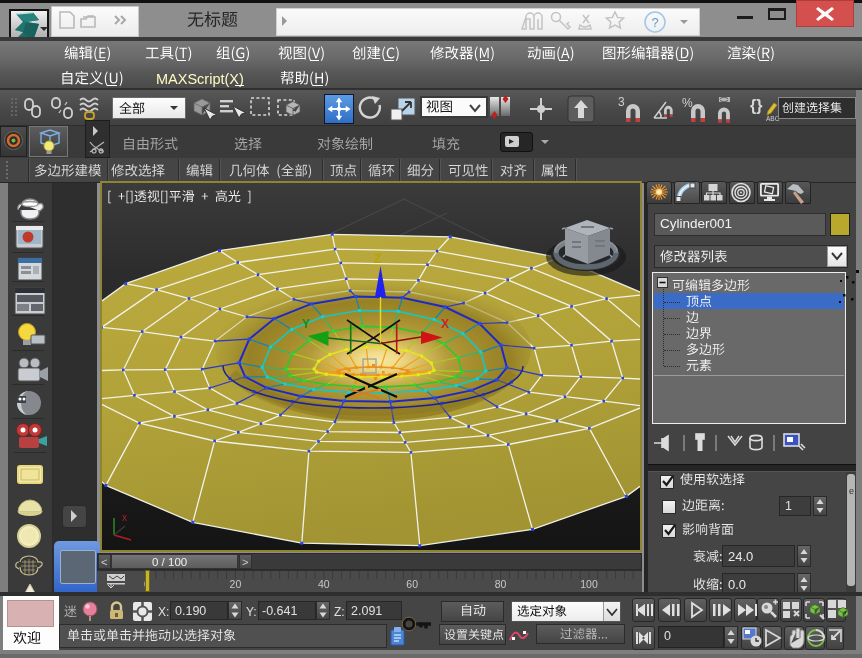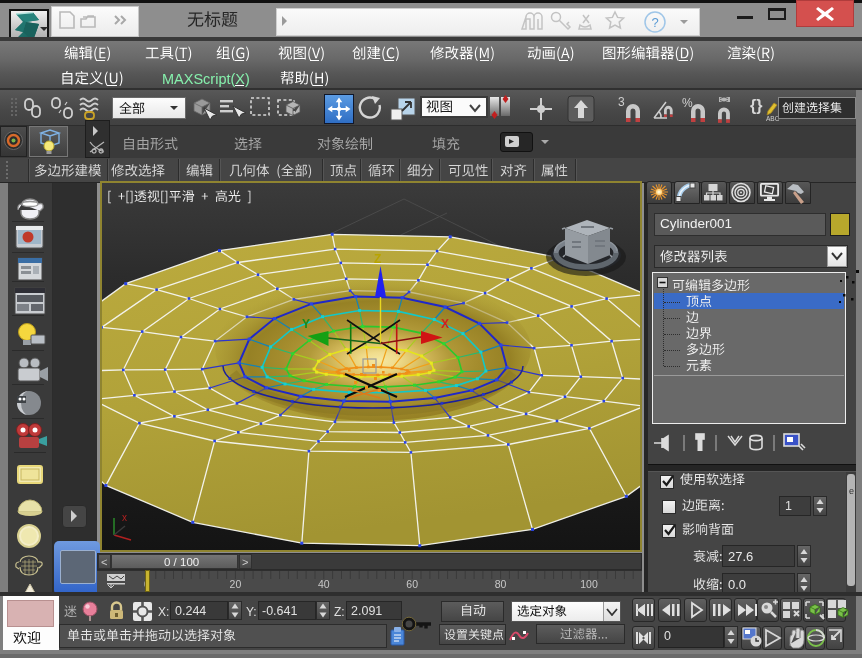--- a/index.html
+++ b/index.html
@@ -88,21 +88,21 @@
     </svg>
 <div style="position:absolute;left:679px;top:60px;width:9px;height:1px;background:#fff"></div>
 <svg style="position:absolute;left:727px;top:45px;overflow:visible" width="50" height="21">
       <path transform="translate(0,13.3)" d="M5.9 -8.5V-7.6H12.2V-8.5ZM4.2 -0.2V0.8H13.9V-0.2ZM6.6 -3.5H11.4V-2.1H6.6ZM6.6 -5.7H11.4V-4.3H6.6ZM5.6 -6.5V-1.3H12.5V-6.5ZM1.3 -11.2C2.1 -10.8 3.2 -10.0 3.7 -9.5L4.4 -10.4C3.9 -10.9 2.8 -11.5 2.0 -12.0ZM0.6 -7.4C1.4 -6.9 2.6 -6.2 3.1 -5.7L3.8 -6.6C3.2 -7.0 2.0 -7.7 1.2 -8.1ZM1.0 0.2 2.0 0.9C2.8 -0.4 3.7 -2.2 4.4 -3.8L3.5 -4.4C2.8 -2.8 1.8 -0.9 1.0 0.2ZM8.2 -12.0C8.4 -11.6 8.6 -11.0 8.7 -10.6H4.6V-8.1H5.6V-9.6H12.6V-8.1H13.6V-10.6H9.8C9.8 -11.0 9.5 -11.7 9.3 -12.2Z M15.1 -9.3C16.0 -9.0 17.1 -8.5 17.6 -8.2L18.1 -9.0C17.5 -9.4 16.4 -9.8 15.6 -10.0ZM16.1 -11.4C17.0 -11.1 18.1 -10.6 18.6 -10.3L19.1 -11.1C18.5 -11.4 17.4 -11.8 16.6 -12.1ZM15.5 -5.6 16.3 -4.8C17.1 -5.6 18.0 -6.6 18.8 -7.5L18.1 -8.2C17.3 -7.2 16.2 -6.2 15.5 -5.6ZM21.2 -5.8V-4.2H15.3V-3.2H20.2C19.0 -1.8 16.9 -0.6 15.0 0.0C15.3 0.2 15.6 0.7 15.7 0.9C17.7 0.2 19.9 -1.3 21.2 -2.9V1.1H22.3V-2.9C23.6 -1.2 25.7 0.1 27.8 0.8C27.9 0.6 28.2 0.1 28.5 -0.1C26.5 -0.7 24.5 -1.8 23.2 -3.2H28.2V-4.2H22.3V-5.8ZM22.0 -12.2C22.0 -11.6 21.9 -11.1 21.9 -10.6H19.5V-9.6H21.7C21.3 -7.7 20.3 -6.5 18.4 -5.8C18.6 -5.7 19.0 -5.2 19.2 -5.0C21.2 -5.9 22.3 -7.3 22.8 -9.6H24.8V-7.0C24.8 -6.1 24.9 -5.9 25.1 -5.7C25.3 -5.5 25.7 -5.4 26.0 -5.4C26.2 -5.4 26.7 -5.4 26.9 -5.4C27.1 -5.4 27.5 -5.5 27.7 -5.6C27.9 -5.7 28.1 -5.8 28.2 -6.1C28.3 -6.4 28.3 -7.1 28.3 -7.7C28.0 -7.8 27.6 -8.0 27.4 -8.2C27.4 -7.5 27.4 -7.0 27.3 -6.8C27.3 -6.6 27.2 -6.5 27.2 -6.4C27.1 -6.4 26.9 -6.3 26.8 -6.3C26.6 -6.3 26.4 -6.3 26.2 -6.3C26.1 -6.3 26.0 -6.4 25.9 -6.4C25.9 -6.5 25.8 -6.6 25.8 -6.9V-10.6H23.0C23.0 -11.1 23.1 -11.6 23.1 -12.2Z M32.5 2.8 33.3 2.5C32.0 0.4 31.4 -2.0 31.4 -4.5C31.4 -7.0 32.0 -9.4 33.3 -11.5L32.5 -11.9C31.1 -9.7 30.3 -7.4 30.3 -4.5C30.3 -1.7 31.1 0.7 32.5 2.8Z M36.7 -5.6V-9.5H38.5C40.2 -9.5 41.1 -9.0 41.1 -7.7C41.1 -6.3 40.2 -5.6 38.5 -5.6ZM41.2 0.0H42.7L40.0 -4.7C41.4 -5.0 42.4 -6.0 42.4 -7.7C42.4 -9.9 40.8 -10.6 38.7 -10.6H35.4V0.0H36.7V-4.5H38.6Z M44.5 2.8C45.9 0.7 46.7 -1.7 46.7 -4.5C46.7 -7.4 45.9 -9.7 44.5 -11.9L43.7 -11.5C45.0 -9.4 45.6 -7.0 45.6 -4.5C45.6 -2.0 45.0 0.4 43.7 2.5Z" fill="#ffffff"></path>
     </svg>
 <div style="position:absolute;left:760px;top:60px;width:9px;height:1px;background:#fff"></div>
 <svg style="position:absolute;left:60px;top:70px;overflow:visible" width="65" height="21">
       <path transform="translate(0,13.3)" d="M3.5 -6.0H11.2V-3.8H3.5ZM3.5 -7.0V-9.1H11.2V-7.0ZM3.5 -2.8H11.2V-0.7H3.5ZM6.6 -12.2C6.5 -11.6 6.2 -10.8 6.0 -10.2H2.4V1.2H3.5V0.4H11.2V1.1H12.4V-10.2H7.1C7.4 -10.7 7.6 -11.4 7.9 -12.0Z M17.7 -5.5C17.4 -2.9 16.6 -0.8 15.0 0.5C15.3 0.6 15.7 1.0 15.9 1.2C16.9 0.4 17.6 -0.7 18.1 -2.1C19.4 0.4 21.6 0.9 24.6 0.9H28.0C28.1 0.6 28.3 0.1 28.4 -0.2C27.7 -0.2 25.2 -0.2 24.7 -0.2C23.8 -0.2 23.0 -0.2 22.3 -0.3V-3.3H26.6V-4.3H22.3V-6.7H26.0V-7.7H17.6V-6.7H21.2V-0.6C20.0 -1.1 19.1 -1.9 18.5 -3.5C18.6 -4.1 18.8 -4.7 18.9 -5.4ZM20.7 -12.0C20.9 -11.5 21.2 -11.0 21.3 -10.5H15.7V-7.4H16.8V-9.5H26.7V-7.4H27.8V-10.5H22.6C22.4 -11.0 22.1 -11.7 21.8 -12.3Z M35.0 -11.9C35.5 -10.8 36.2 -9.3 36.4 -8.4L37.4 -8.8C37.1 -9.7 36.5 -11.1 35.9 -12.2ZM40.5 -11.1C39.6 -8.3 38.3 -5.9 36.3 -3.9C34.5 -5.7 33.0 -8.0 32.1 -10.5L31.1 -10.2C32.2 -7.5 33.6 -5.1 35.5 -3.1C33.9 -1.7 31.9 -0.6 29.5 0.2C29.7 0.4 30.0 0.9 30.1 1.1C32.6 0.3 34.6 -0.9 36.3 -2.3C37.9 -0.8 39.9 0.4 42.2 1.1C42.4 0.9 42.7 0.4 42.9 0.2C40.7 -0.5 38.7 -1.7 37.1 -3.1C39.2 -5.2 40.6 -7.8 41.6 -10.8Z M47.0 2.8 47.8 2.5C46.5 0.4 45.9 -2.0 45.9 -4.5C45.9 -7.0 46.5 -9.4 47.8 -11.5L47.0 -11.9C45.6 -9.7 44.8 -7.4 44.8 -4.5C44.8 -1.7 45.6 0.7 47.0 2.8Z M53.6 0.2C55.8 0.2 57.4 -1.0 57.4 -4.4V-10.6H56.2V-4.4C56.2 -1.8 55.0 -1.0 53.6 -1.0C52.2 -1.0 51.2 -1.8 51.2 -4.4V-10.6H49.8V-4.4C49.8 -1.0 51.5 0.2 53.6 0.2Z M60.3 2.8C61.6 0.7 62.4 -1.7 62.4 -4.5C62.4 -7.4 61.6 -9.7 60.3 -11.9L59.5 -11.5C60.7 -9.4 61.3 -7.0 61.3 -4.5C61.3 -2.0 60.7 0.4 59.5 2.5Z" fill="#ffffff"></path>
     </svg>
 <div style="position:absolute;left:107px;top:85px;width:10px;height:1px;background:#fff"></div>
-<div style="position:absolute;left:162px;top:71px;font:400 14.5px 'Liberation Sans',sans-serif;color:#86efac;white-space:pre">MAXScript(X)</div>
+<div style="position:absolute;left:156px;top:71px;font:400 14.5px 'Liberation Sans',sans-serif;color:#fef9c3;white-space:pre">MAXScript(X)</div>
 <div style="position:absolute;left:235px;top:85px;width:9px;height:1px;background:#fff"></div>
 <svg style="position:absolute;left:280px;top:70px;overflow:visible" width="51" height="21">
       <path transform="translate(0,13.3)" d="M4.0 -12.2V-11.0H1.0V-10.2H4.0V-9.1H1.3V-8.2H4.0V-7.9C4.0 -7.7 3.9 -7.4 3.9 -7.1H0.7V-6.2H3.4C3.0 -5.6 2.2 -4.9 1.0 -4.5C1.2 -4.3 1.6 -4.0 1.8 -3.7C3.3 -4.4 4.2 -5.3 4.7 -6.2H7.8V-7.1H5.0C5.0 -7.4 5.1 -7.7 5.1 -7.9V-8.2H7.4V-9.1H5.1V-10.2H7.7V-11.0H5.1V-12.2ZM8.5 -11.6V-4.4H9.5V-10.6H12.0C11.6 -10.0 11.1 -9.3 10.6 -8.6C11.9 -7.9 12.4 -7.3 12.4 -6.8C12.4 -6.5 12.3 -6.2 12.0 -6.1C11.9 -6.1 11.6 -6.0 11.4 -6.0C11.0 -6.0 10.5 -6.0 9.9 -6.1C10.0 -5.8 10.2 -5.4 10.2 -5.1C10.8 -5.1 11.4 -5.1 11.9 -5.1C12.2 -5.2 12.5 -5.3 12.8 -5.4C13.2 -5.6 13.5 -6.0 13.5 -6.7C13.5 -7.3 13.1 -8.0 11.8 -8.8C12.4 -9.5 13.1 -10.4 13.6 -11.2L12.8 -11.6L12.7 -11.6ZM2.2 -3.8V0.4H3.3V-2.8H6.6V1.1H7.8V-2.8H11.4V-0.8C11.4 -0.7 11.4 -0.6 11.1 -0.6C10.9 -0.6 10.0 -0.6 9.1 -0.6C9.3 -0.3 9.4 0.1 9.5 0.3C10.7 0.3 11.5 0.3 11.9 0.2C12.4 0.0 12.6 -0.3 12.6 -0.8V-3.8H7.8V-4.9H6.6V-3.8Z M23.7 -12.2C23.7 -11.1 23.7 -9.9 23.6 -8.9H21.3V-7.9H23.6C23.4 -4.4 22.7 -1.3 19.9 0.4C20.1 0.6 20.5 0.9 20.7 1.2C23.6 -0.8 24.4 -4.0 24.6 -7.9H26.9C26.8 -2.6 26.6 -0.6 26.3 -0.2C26.1 0.0 26.0 0.1 25.7 0.1C25.4 0.1 24.6 0.0 23.8 -0.0C24.0 0.3 24.1 0.7 24.2 1.0C24.9 1.1 25.7 1.1 26.2 1.0C26.6 1.0 26.9 0.9 27.2 0.5C27.7 -0.1 27.8 -2.2 28.0 -8.4C28.0 -8.5 28.0 -8.9 28.0 -8.9H24.7C24.7 -10.0 24.7 -11.1 24.7 -12.2ZM15.0 -1.4 15.2 -0.3C16.9 -0.7 19.4 -1.2 21.7 -1.8L21.6 -2.8L20.8 -2.6V-11.5H16.0V-1.6ZM17.0 -1.8V-4.3H19.7V-2.3ZM17.0 -7.4H19.7V-5.2H17.0ZM17.0 -8.4V-10.5H19.7V-8.4Z M32.5 2.8 33.3 2.5C32.0 0.4 31.4 -2.0 31.4 -4.5C31.4 -7.0 32.0 -9.4 33.3 -11.5L32.5 -11.9C31.1 -9.7 30.3 -7.4 30.3 -4.5C30.3 -1.7 31.1 0.7 32.5 2.8Z M35.4 0.0H36.7V-5.0H41.7V0.0H43.0V-10.6H41.7V-6.2H36.7V-10.6H35.4Z M45.9 2.8C47.2 0.7 48.0 -1.7 48.0 -4.5C48.0 -7.4 47.2 -9.7 45.9 -11.9L45.1 -11.5C46.3 -9.4 46.9 -7.0 46.9 -4.5C46.9 -2.0 46.3 0.4 45.1 2.5Z" fill="#ffffff"></path>
     </svg>
 <div style="position:absolute;left:313px;top:85px;width:10px;height:1px;background:#fff"></div>
 <div style="position:absolute;left:0px;top:90px;width:862px;height:36px;background:linear-gradient(#585858,#474747 60%,#414141);border-bottom:1px solid #2d2d2d;box-sizing:border-box"></div>
 <svg class="abs" style="left:0px;top:90px" width="862" height="36" viewBox="0 0 862 36">
 <g fill="none" stroke="#cfcfcf" stroke-width="1.8">
 <path d="M12 8 v20 M16 8 v20" stroke="#6a6a6a" stroke-dasharray="2 2"></path>
 <g transform="translate(24,8)">
@@ -939,41 +939,41 @@
     <svg class="abs" style="left:663px;top:523px" width="14" height="14" viewBox="0 0 14 14">
       <path d="M2 7 L5.5 11 L12 2" stroke="#1a1a1a" stroke-width="2.2" fill="none"></path>
     </svg>
 <svg style="position:absolute;left:682px;top:522px;overflow:visible" width="54" height="19">
       <path transform="translate(0,12.0)" d="M10.9 -10.7C10.2 -9.6 8.8 -8.5 7.7 -7.9C7.9 -7.7 8.2 -7.4 8.4 -7.2C9.6 -7.9 11.0 -9.1 11.8 -10.3ZM11.3 -7.1C10.5 -6.0 9.0 -4.9 7.7 -4.2C8.0 -4.0 8.2 -3.7 8.4 -3.5C9.8 -4.3 11.3 -5.5 12.2 -6.8ZM11.6 -3.4C10.7 -1.9 9.0 -0.5 7.3 0.2C7.6 0.4 7.8 0.7 8.0 1.0C9.8 0.1 11.5 -1.4 12.5 -3.0ZM2.4 -3.9H6.2V-2.8H2.4ZM5.4 -1.6C5.9 -0.9 6.4 -0.1 6.6 0.4L7.3 0.0C7.1 -0.5 6.6 -1.3 6.1 -1.9ZM2.3 -8.4H6.3V-7.6H2.3ZM2.3 -9.8H6.3V-9.0H2.3ZM1.4 -10.5V-6.9H7.3V-10.5ZM2.0 -1.9C1.7 -1.2 1.2 -0.5 0.7 0.0C0.9 0.1 1.3 0.4 1.4 0.5C1.9 0.0 2.5 -0.8 2.8 -1.6ZM3.5 -6.7C3.6 -6.5 3.7 -6.3 3.8 -6.1H0.8V-5.3H7.7V-6.1H4.8C4.7 -6.4 4.6 -6.7 4.4 -6.9ZM1.5 -4.6V-2.1H3.8V0.0C3.8 0.1 3.8 0.2 3.6 0.2C3.5 0.2 3.0 0.2 2.5 0.2C2.6 0.4 2.8 0.7 2.8 1.0C3.5 1.0 4.0 1.0 4.3 0.8C4.7 0.7 4.8 0.5 4.8 0.0V-2.1H7.1V-4.6Z M14.0 -9.7V-1.2H14.8V-2.4H17.2V-9.7ZM14.8 -8.8H16.4V-3.3H14.8ZM21.1 -10.9C21.0 -10.3 20.7 -9.4 20.4 -8.7H18.2V0.9H19.1V-7.9H24.2V-0.1C24.2 0.1 24.1 0.1 24.0 0.1C23.8 0.1 23.3 0.1 22.7 0.1C22.8 0.3 23.0 0.7 23.0 1.0C23.8 1.0 24.3 1.0 24.7 0.8C25.0 0.7 25.1 0.4 25.1 -0.1V-8.7H21.4C21.7 -9.3 22.0 -10.1 22.3 -10.7ZM20.9 -5.7H22.4V-2.8H20.9ZM20.2 -6.4V-1.3H20.9V-2.1H23.1V-6.4Z M35.6 -4.9V-3.8H29.5V-4.9ZM28.6 -5.7V1.0H29.5V-1.2H35.6V-0.1C35.6 0.1 35.5 0.2 35.3 0.2C35.1 0.2 34.3 0.2 33.5 0.2C33.7 0.4 33.8 0.8 33.9 1.1C34.9 1.1 35.6 1.0 36.0 0.9C36.4 0.8 36.5 0.5 36.5 -0.0V-5.7ZM29.5 -3.1H35.6V-1.9H29.5ZM30.3 -10.9V-9.8H27.0V-9.0H30.3V-7.8C28.9 -7.6 27.6 -7.4 26.7 -7.3L26.9 -6.4L30.3 -7.1V-6.1H31.3V-10.9ZM33.1 -10.9V-7.5C33.1 -6.5 33.5 -6.2 34.7 -6.2C35.0 -6.2 36.6 -6.2 36.9 -6.2C37.9 -6.2 38.2 -6.6 38.3 -7.8C38.0 -7.9 37.6 -8.0 37.4 -8.2C37.4 -7.2 37.3 -7.1 36.8 -7.1C36.5 -7.1 35.1 -7.1 34.8 -7.1C34.2 -7.1 34.1 -7.1 34.1 -7.5V-8.5C35.4 -8.8 36.8 -9.2 37.8 -9.6L37.1 -10.3C36.4 -10.0 35.2 -9.6 34.1 -9.3V-10.9Z M44.1 -4.3H46.8V-2.9H44.1ZM44.1 -5.1V-6.6H46.8V-5.1ZM44.1 -2.1H46.8V-0.6H44.1ZM39.8 -10.1V-9.1H44.8C44.7 -8.6 44.5 -8.0 44.4 -7.5H40.4V1.0H41.3V0.4H49.7V1.0H50.6V-7.5H45.4L45.9 -9.1H51.3V-10.1ZM41.3 -0.6V-6.6H43.2V-0.6ZM49.7 -0.6H47.7V-6.6H49.7Z" fill="#e8e8e8"></path>
     </svg>
 <svg style="position:absolute;left:693px;top:549px;overflow:visible" width="31" height="19">
       <path transform="translate(0,12.0)" d="M5.5 -10.7C5.7 -10.4 5.9 -10.0 6.1 -9.7H0.9V-8.9H12.1V-9.7H7.3C7.1 -10.1 6.8 -10.6 6.5 -11.0ZM9.4 -5.5V-4.5H3.6V-5.5ZM3.6 -7.2H9.4V-6.2H3.6ZM0.8 -6.3V-5.4H2.7V-3.7H5.2C4.0 -2.7 2.1 -1.8 0.5 -1.3C0.7 -1.1 0.9 -0.8 1.1 -0.6C1.9 -0.8 2.8 -1.2 3.6 -1.7V-0.6C3.6 -0.1 3.4 0.1 3.2 0.2C3.4 0.4 3.5 0.8 3.6 1.0C3.9 0.8 4.3 0.7 7.7 -0.1C7.7 -0.3 7.6 -0.7 7.6 -0.9L4.6 -0.3V-2.2C5.3 -2.7 5.9 -3.2 6.4 -3.7H6.6C7.5 -1.4 9.3 0.2 11.9 0.9C12.1 0.6 12.3 0.2 12.5 0.0C11.3 -0.2 10.2 -0.7 9.3 -1.4C10.1 -1.9 11.0 -2.4 11.8 -3.0L11.0 -3.5C10.4 -3.0 9.5 -2.4 8.7 -1.9C8.2 -2.5 7.8 -3.1 7.5 -3.7H10.3V-5.4H12.3V-6.3H10.3V-7.9H2.7V-6.3Z M22.9 -10.4C23.5 -10.0 24.2 -9.3 24.6 -8.9L25.2 -9.4C24.8 -9.9 24.1 -10.5 23.5 -10.9ZM18.2 -6.9V-6.1H21.5V-6.9ZM13.6 -10.0C14.3 -9.0 14.9 -7.8 15.2 -7.0L16.1 -7.4C15.8 -8.2 15.0 -9.4 14.4 -10.3ZM13.5 -0.0 14.3 0.4C14.9 -0.9 15.6 -2.6 16.1 -4.1L15.3 -4.5C14.8 -2.9 14.0 -1.1 13.5 -0.0ZM18.4 -5.1V-0.7H19.1V-1.5H21.4V-5.1ZM19.1 -4.3H20.7V-2.3H19.1ZM21.7 -10.9 21.7 -8.8H16.8V-5.3C16.8 -3.5 16.7 -1.1 15.5 0.6C15.8 0.7 16.1 0.9 16.3 1.1C17.5 -0.7 17.7 -3.4 17.7 -5.3V-7.9H21.8C21.9 -5.7 22.1 -3.8 22.4 -2.3C21.7 -1.2 20.8 -0.3 19.7 0.4C19.9 0.5 20.3 0.8 20.4 1.0C21.3 0.4 22.0 -0.4 22.7 -1.2C23.1 0.2 23.7 1.0 24.4 1.1C24.9 1.1 25.4 0.5 25.6 -1.6C25.5 -1.7 25.1 -1.9 24.9 -2.1C24.8 -0.8 24.7 -0.0 24.4 -0.0C24.0 -0.1 23.6 -0.9 23.3 -2.2C24.1 -3.4 24.7 -4.9 25.2 -6.7L24.3 -6.9C24.0 -5.6 23.6 -4.4 23.1 -3.4C22.9 -4.7 22.7 -6.2 22.6 -7.9H25.4V-8.8H22.6C22.6 -9.5 22.5 -10.2 22.5 -10.9Z M27.8 -5.1C28.3 -5.1 28.7 -5.4 28.7 -6.0C28.7 -6.5 28.3 -6.9 27.8 -6.9C27.3 -6.9 26.9 -6.5 26.9 -6.0C26.9 -5.4 27.3 -5.1 27.8 -5.1ZM27.8 0.2C28.3 0.2 28.7 -0.2 28.7 -0.7C28.7 -1.3 28.3 -1.6 27.8 -1.6C27.3 -1.6 26.9 -1.3 26.9 -0.7C26.9 -0.2 27.3 0.2 27.8 0.2Z" fill="#e8e8e8"></path>
     </svg>
 <div style="position:absolute;left:722px;top:545px;width:73px;height:22px;background:#3d3d3d;border:1px solid #262626;box-sizing:border-box"></div>
-<div style="position:absolute;left:728px;top:549px;font:400 13px 'Liberation Sans',sans-serif;color:#e8e8e8;white-space:pre">27.6</div>
+<div style="position:absolute;left:728px;top:549px;font:400 13px 'Liberation Sans',sans-serif;color:#e8e8e8;white-space:pre">24.0</div>
 <div style="position:absolute;left:797px;top:545px;width:14px;height:22px;background:linear-gradient(#666,#444);border:1px solid #2a2a2a;box-sizing:border-box"></div>
     <svg class="abs" style="left:799px;top:545px" width="10" height="22" viewBox="0 0 10 22">
       <path d="M5 4.0 l3.5 5 h-7 z" fill="#d8d8d8"></path>
       <path d="M5 18.0 l3.5 -5 h-7 z" fill="#d8d8d8"></path>
     </svg>
 <svg style="position:absolute;left:693px;top:577px;overflow:visible" width="31" height="19">
       <path transform="translate(0,12.0)" d="M7.6 -7.5H10.5C10.2 -5.8 9.8 -4.4 9.1 -3.2C8.5 -4.4 7.9 -5.8 7.6 -7.3ZM7.5 -10.9C7.1 -8.7 6.4 -6.5 5.3 -5.2C5.5 -5.0 5.9 -4.6 6.0 -4.4C6.4 -4.9 6.7 -5.4 7.1 -6.1C7.5 -4.7 8.0 -3.4 8.6 -2.3C7.9 -1.2 6.9 -0.4 5.5 0.2C5.7 0.5 6.1 0.9 6.2 1.1C7.4 0.4 8.4 -0.5 9.2 -1.5C9.9 -0.4 10.8 0.4 11.9 1.0C12.0 0.7 12.3 0.4 12.5 0.2C11.4 -0.4 10.5 -1.2 9.7 -2.3C10.5 -3.7 11.1 -5.4 11.5 -7.5H12.4V-8.4H7.9C8.2 -9.1 8.4 -9.9 8.5 -10.8ZM1.2 -1.3C1.4 -1.5 1.8 -1.7 4.2 -2.6V1.1H5.2V-10.7H4.2V-3.5L2.2 -2.8V-9.5H1.2V-3.1C1.2 -2.6 1.0 -2.3 0.8 -2.2C0.9 -2.0 1.1 -1.5 1.2 -1.3Z M13.6 -0.7 13.8 0.2C14.9 -0.2 16.3 -0.7 17.6 -1.2L17.5 -2.1C16.0 -1.5 14.6 -1.0 13.6 -0.7ZM13.8 -5.5C14.0 -5.6 14.3 -5.6 15.7 -5.8C15.2 -5.0 14.7 -4.3 14.5 -4.1C14.1 -3.6 13.9 -3.2 13.6 -3.2C13.7 -3.0 13.8 -2.5 13.9 -2.4C14.1 -2.5 14.5 -2.7 17.1 -3.3L17.1 -3.8V-4.1L15.2 -3.7C16.1 -4.8 17.0 -6.2 17.7 -7.6L16.9 -8.1C16.7 -7.6 16.5 -7.1 16.2 -6.7L14.8 -6.5C15.5 -7.7 16.2 -9.1 16.8 -10.5L16.0 -10.9C15.4 -9.3 14.5 -7.6 14.2 -7.2C14.0 -6.7 13.7 -6.4 13.5 -6.4C13.6 -6.1 13.8 -5.7 13.8 -5.5ZM19.1 -8.0C18.8 -6.6 18.1 -4.9 17.1 -3.8C17.3 -3.6 17.5 -3.3 17.6 -3.1C17.9 -3.5 18.2 -3.8 18.4 -4.2V1.0H19.3V-5.8C19.6 -6.4 19.8 -7.1 20.0 -7.7ZM20.3 -5.3V1.0H21.2V0.4H24.1V1.0H25.0V-5.3H22.6L23.0 -6.6H25.2V-7.4H20.1V-6.6H22.0C21.9 -6.1 21.9 -5.7 21.7 -5.3ZM20.7 -10.7C20.9 -10.4 21.0 -10.0 21.2 -9.7H17.8V-7.5H18.7V-8.8H24.4V-7.7H25.4V-9.7H22.2C22.0 -10.0 21.7 -10.6 21.5 -11.0ZM21.2 -2.1H24.1V-0.4H21.2ZM21.2 -2.9V-4.4H24.1V-2.9Z M27.8 -5.1C28.3 -5.1 28.7 -5.4 28.7 -6.0C28.7 -6.5 28.3 -6.9 27.8 -6.9C27.3 -6.9 26.9 -6.5 26.9 -6.0C26.9 -5.4 27.3 -5.1 27.8 -5.1ZM27.8 0.2C28.3 0.2 28.7 -0.2 28.7 -0.7C28.7 -1.3 28.3 -1.6 27.8 -1.6C27.3 -1.6 26.9 -1.3 26.9 -0.7C26.9 -0.2 27.3 0.2 27.8 0.2Z" fill="#e8e8e8"></path>
     </svg>
 <div style="position:absolute;left:722px;top:573px;width:73px;height:22px;background:#3d3d3d;border:1px solid #262626;box-sizing:border-box"></div>
 <div style="position:absolute;left:728px;top:577px;font:400 13px 'Liberation Sans',sans-serif;color:#e8e8e8;white-space:pre">0.0</div>
 <div style="position:absolute;left:797px;top:573px;width:14px;height:22px;background:linear-gradient(#666,#444);border:1px solid #2a2a2a;box-sizing:border-box"></div>
     <svg class="abs" style="left:799px;top:573px" width="10" height="22" viewBox="0 0 10 22">
       <path d="M5 4.0 l3.5 5 h-7 z" fill="#d8d8d8"></path>
       <path d="M5 18.0 l3.5 -5 h-7 z" fill="#d8d8d8"></path>
     </svg>
 <div style="position:absolute;left:97px;top:553px;width:545px;height:17px;background:#3a3a3a;border:1px solid #2a2a2a;box-sizing:border-box"></div>
 <div style="position:absolute;left:98px;top:554px;width:13px;height:15px;background:linear-gradient(#5e5e5e,#474747);border:1px solid #303030;box-sizing:border-box"></div>
 <div style="position:absolute;left:101px;top:556px;font:400 11px 'Liberation Sans',sans-serif;color:#ccc;white-space:pre">&lt;</div>
 <div style="position:absolute;left:111px;top:554px;width:127px;height:15px;background:linear-gradient(#757575,#5c5c5c);border:1px solid #333;box-sizing:border-box"></div>
-<div style="position:absolute;left:164px;top:556px;font:400 11.5px 'Liberation Sans',sans-serif;color:#f0f0f0;white-space:pre">0 / 100</div>
+<div style="position:absolute;left:152px;top:556px;font:400 11.5px 'Liberation Sans',sans-serif;color:#f0f0f0;white-space:pre">0 / 100</div>
 <div style="position:absolute;left:239px;top:554px;width:13px;height:15px;background:linear-gradient(#5e5e5e,#474747);border:1px solid #303030;box-sizing:border-box"></div>
 <div style="position:absolute;left:242px;top:556px;font:400 11px 'Liberation Sans',sans-serif;color:#ccc;white-space:pre">&gt;</div>
 <div style="position:absolute;left:97px;top:570px;width:545px;height:22px;background:#4a4a4a;border-top:1px solid #2e2e2e;box-sizing:border-box"></div>
 <svg class="abs" style="left:106px;top:572px" width="24" height="18" viewBox="0 0 24 18">
 <rect x="1" y="2" width="18" height="7" fill="#cfcfcf"></rect>
       <path d="M3 4 l4 3 4 -3 4 3 3 -3" stroke="#444" fill="none"></path>
       <path d="M2 13 l3 3 3 -3 M5 11 v5" stroke="#cfcfcf" fill="none"></path>
       <rect x="1" y="11" width="18" height="1.5" fill="#cfcfcf"></rect>
     </svg>
 <svg class="abs" style="left:130px;top:570px" width="512" height="22" viewBox="0 0 512 22">
@@ -1056,21 +1056,21 @@
       <rect x="2" y="9" width="13" height="9" rx="1.5" fill="#cdb878"></rect>
       <rect x="7" y="12" width="3" height="4" fill="#6e5e2e"></rect>
     </svg>
 <svg class="abs" style="left:133px;top:602px" width="19" height="19" viewBox="0 0 19 19">
 <rect x="0" y="0" width="19" height="19" rx="2" fill="#e8e8e8"></rect>
       <circle cx="9.5" cy="9.5" r="5" fill="none" stroke="#555" stroke-width="2"></circle>
       <path d="M9.5 0 v4 M9.5 15 v4 M0 9.5 h4 M15 9.5 h4" stroke="#555" stroke-width="2.6"></path>
     </svg>
 <div style="position:absolute;left:158px;top:605px;font:400 12px 'Liberation Sans',sans-serif;color:#e0e0e0;white-space:pre">X:</div>
 <div style="position:absolute;left:170px;top:601px;width:58px;height:19px;background:#393939;border:1px solid #262626;box-sizing:border-box"></div>
-<div style="position:absolute;left:175px;top:604px;font:400 12.5px 'Liberation Sans',sans-serif;color:#e0e0e0;white-space:pre">0.244</div>
+<div style="position:absolute;left:175px;top:604px;font:400 12.5px 'Liberation Sans',sans-serif;color:#e0e0e0;white-space:pre">0.190</div>
 <div style="position:absolute;left:228px;top:601px;width:14px;height:19px;background:linear-gradient(#666,#444);border:1px solid #2a2a2a;box-sizing:border-box"></div>
     <svg class="abs" style="left:230px;top:601px" width="10" height="19" viewBox="0 0 10 19">
       <path d="M5 2.5 l3.5 5 h-7 z" fill="#d8d8d8"></path>
       <path d="M5 16.5 l3.5 -5 h-7 z" fill="#d8d8d8"></path>
     </svg>
 <div style="position:absolute;left:246px;top:605px;font:400 12px 'Liberation Sans',sans-serif;color:#e0e0e0;white-space:pre">Y:</div>
 <div style="position:absolute;left:258px;top:601px;width:58px;height:19px;background:#393939;border:1px solid #262626;box-sizing:border-box"></div>
 <div style="position:absolute;left:262px;top:604px;font:400 12.5px 'Liberation Sans',sans-serif;color:#e0e0e0;white-space:pre">-0.641</div>
 <div style="position:absolute;left:316px;top:601px;width:14px;height:19px;background:linear-gradient(#666,#444);border:1px solid #2a2a2a;box-sizing:border-box"></div>
     <svg class="abs" style="left:318px;top:601px" width="10" height="19" viewBox="0 0 10 19">

